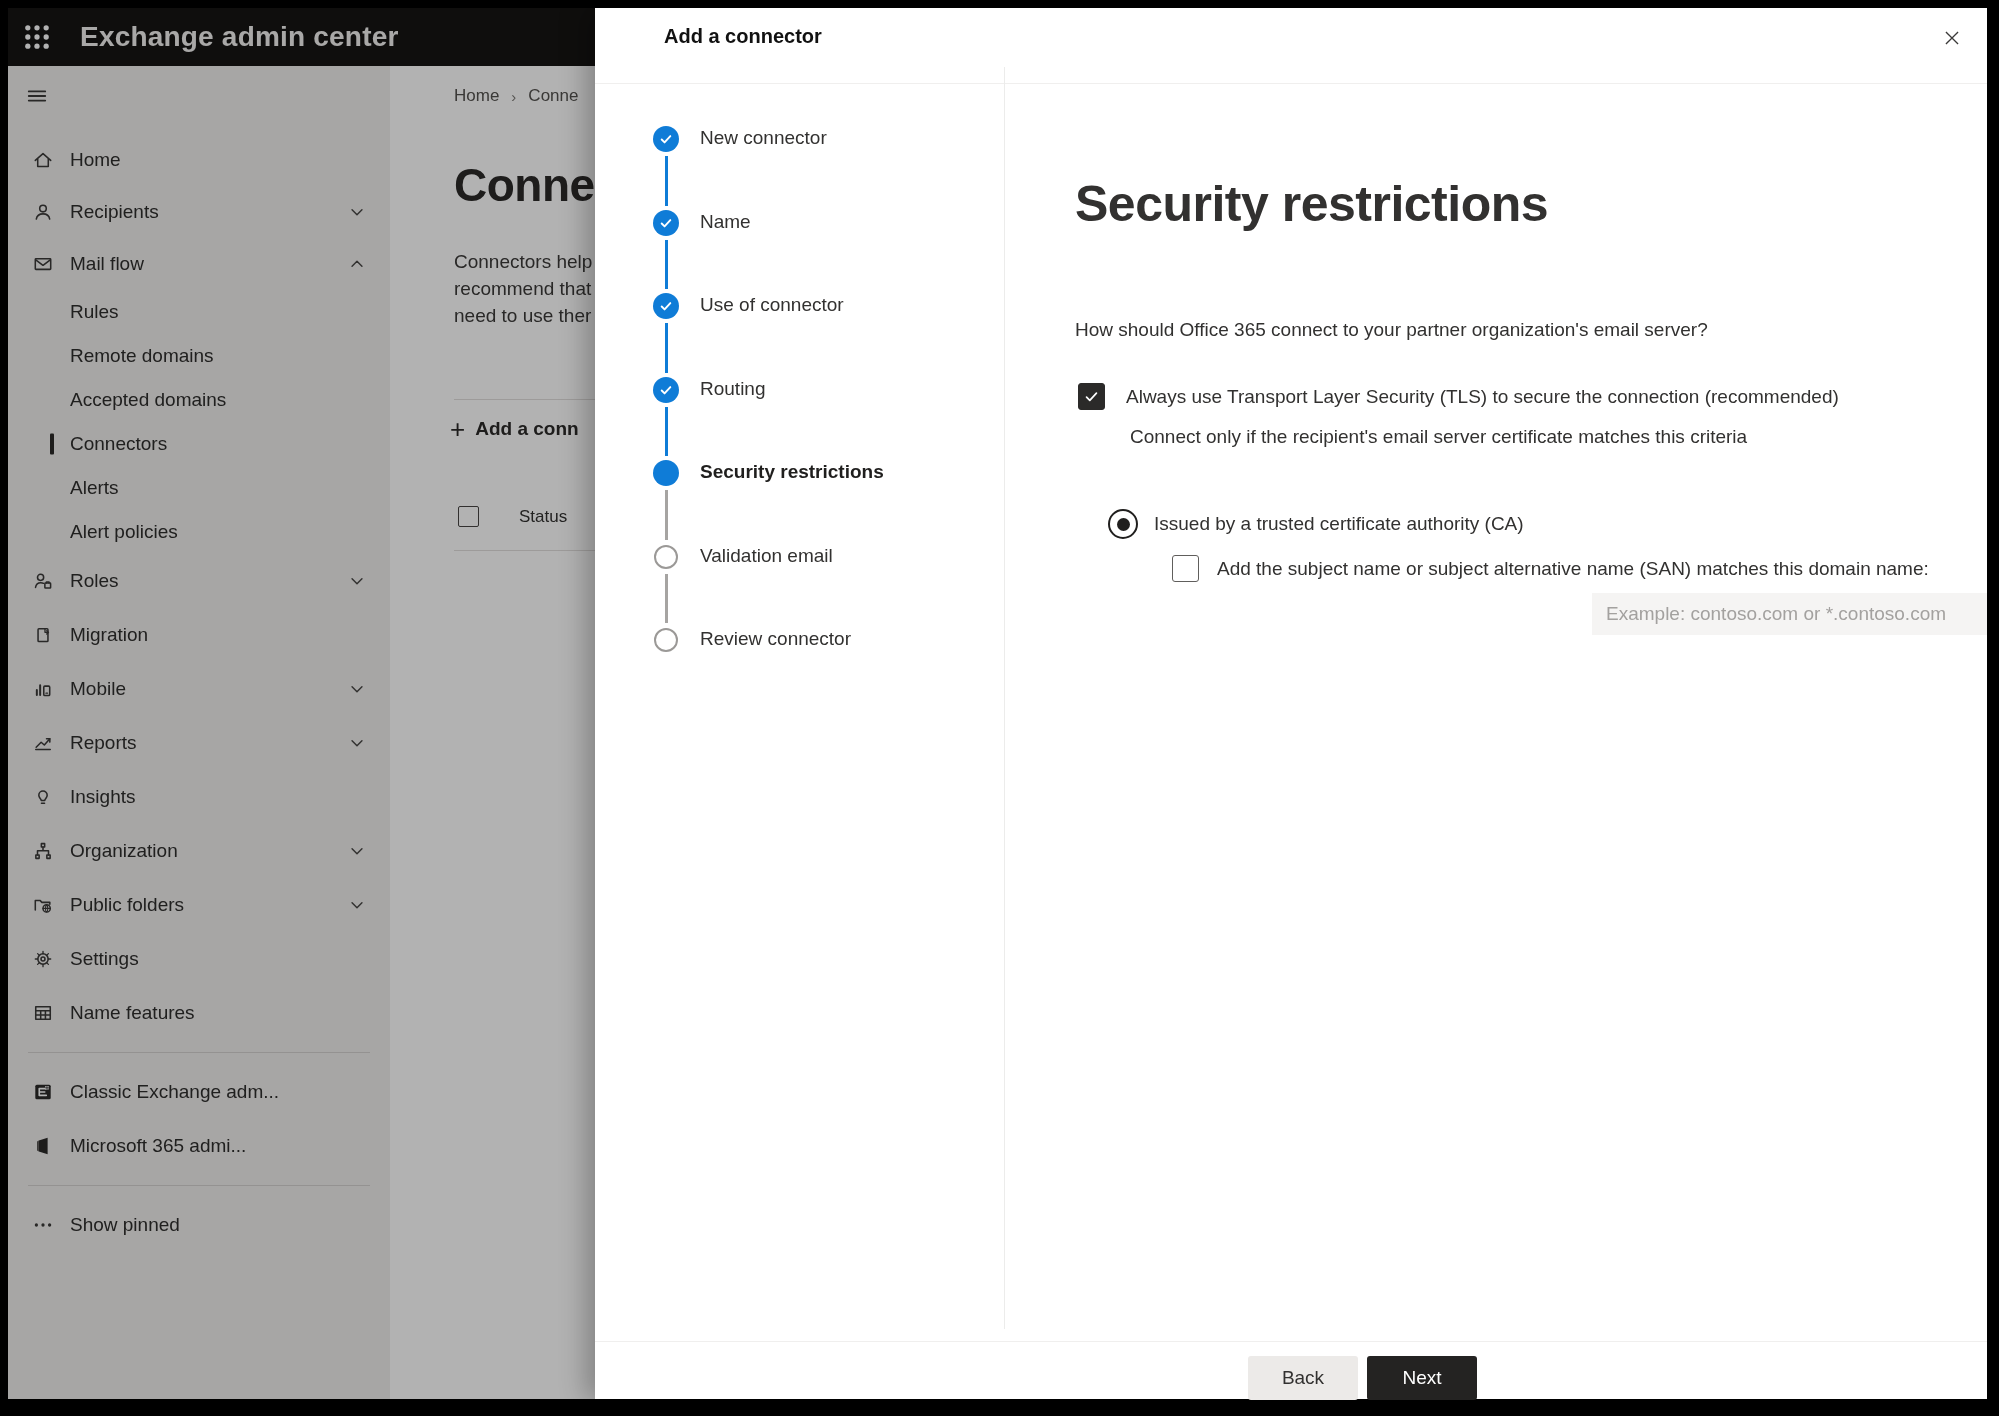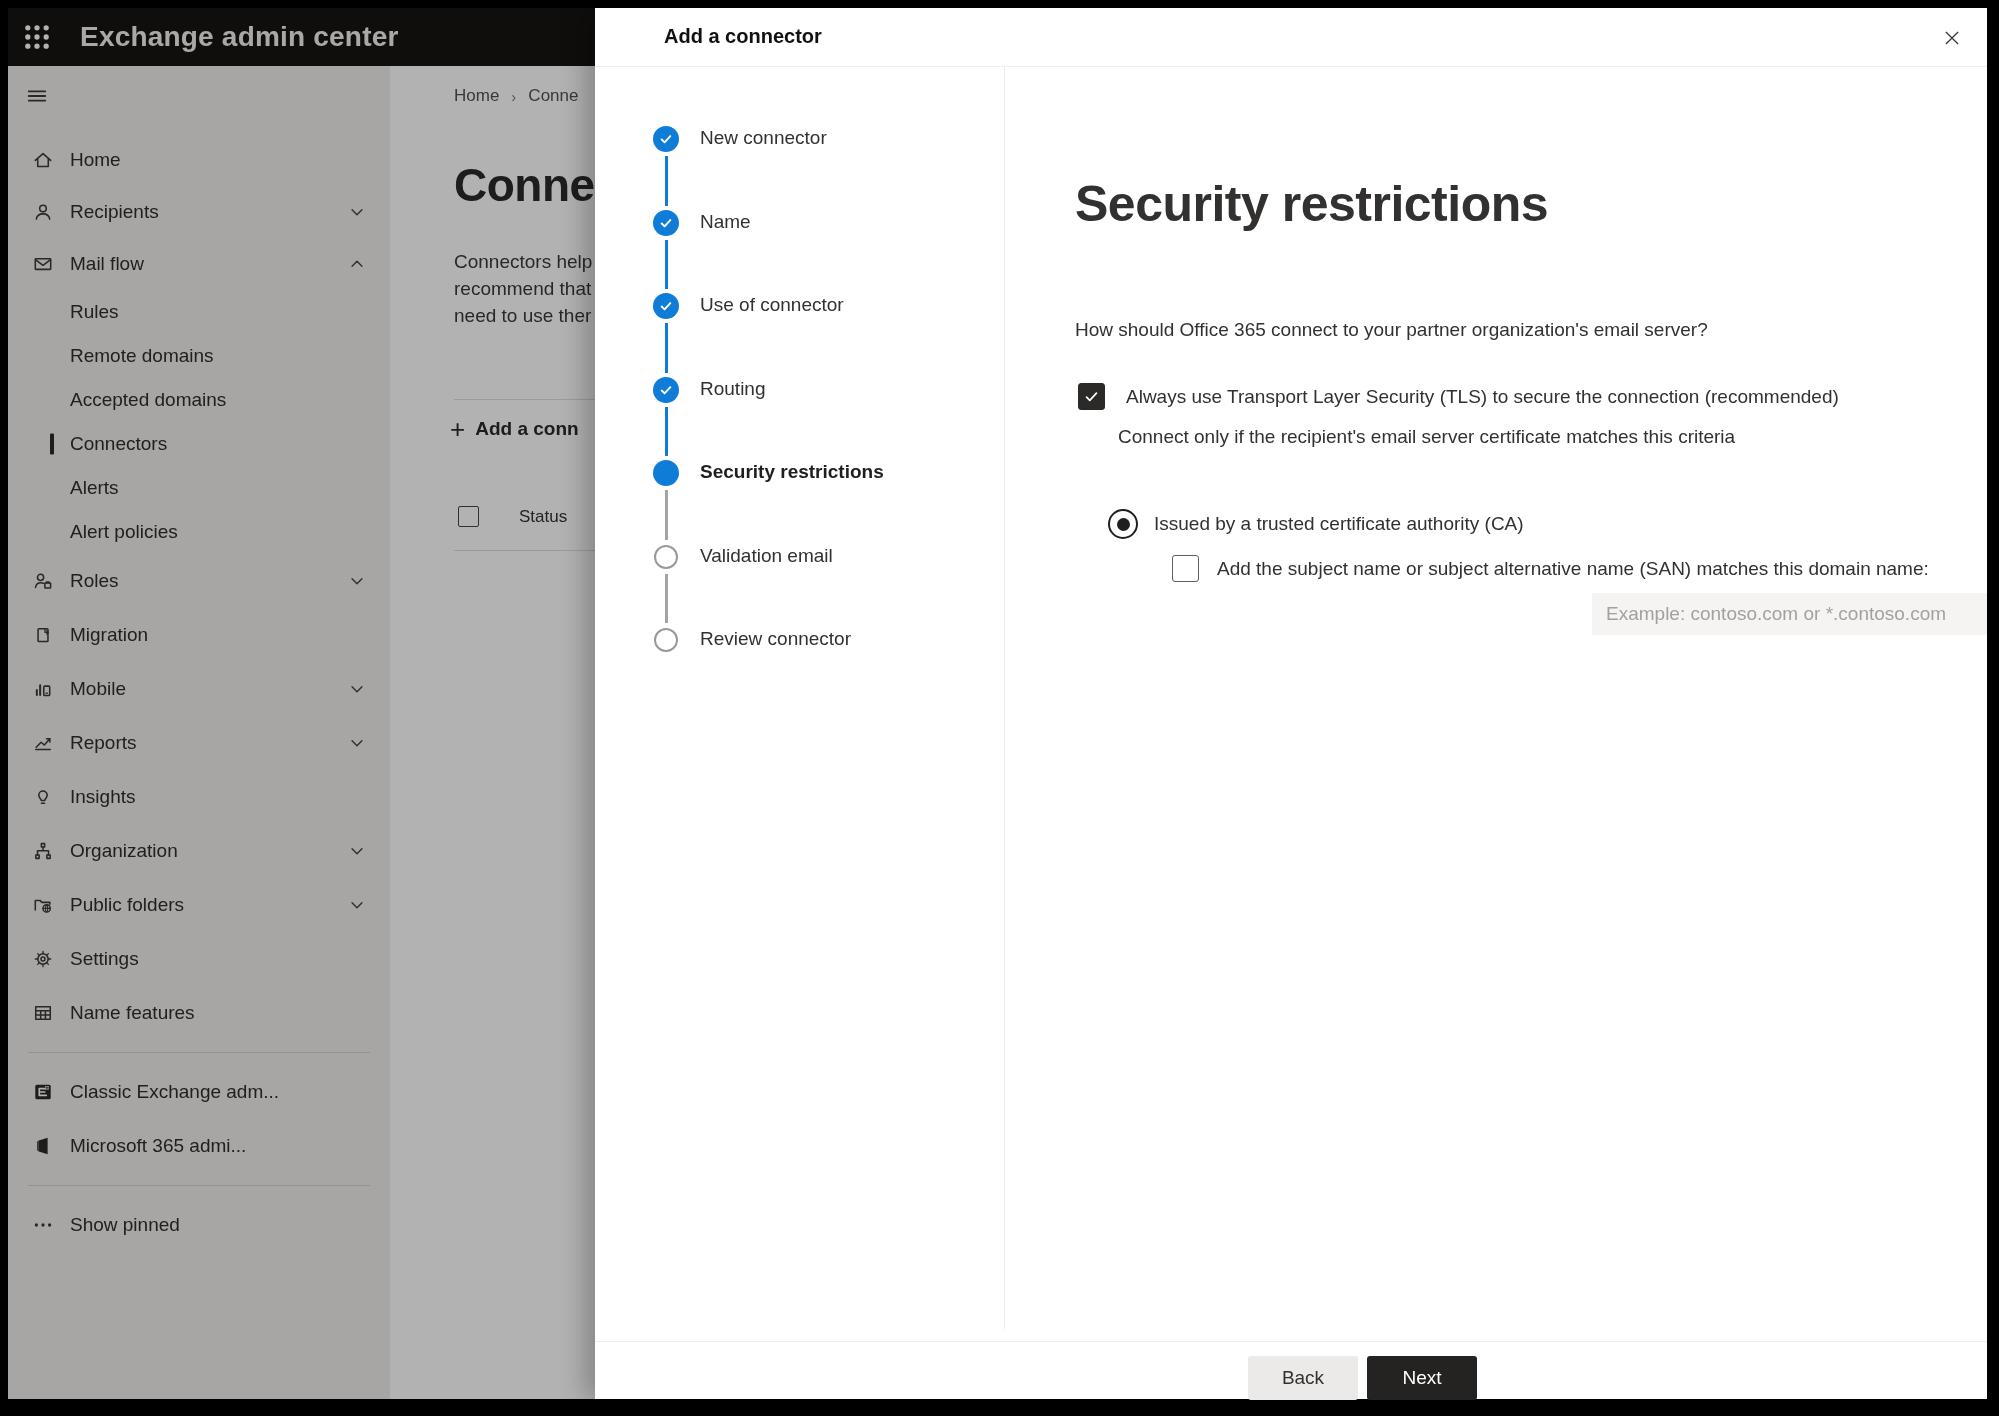--- a/index.html
+++ b/index.html
@@ -43,21 +43,21 @@
   .bg-thead { position:absolute; left:68px; top:440px; display:flex; align-items:center; }
   .bg-check { width:21px; height:21px; border:1.6px solid #484644; border-radius:2px; background:transparent; }
   .bg-thead-label { margin-left:40px; font-size:17px; color:#323130; }
   .bg-thead-line { position:absolute; left:64px; top:484px; width:150px; height:1px; background:#e1dfdd; }
 
   
   .dim { position:absolute; inset:0; background:rgba(0,0,0,.30); z-index:5; }
 
   
   .panel { position:absolute; left:595px; top:8px; width:1392px; height:1391px; background:#fff; z-index:10; box-shadow:-10px 0 24px rgba(0,0,0,.25); }
-  .panel-header { position:absolute; left:0; top:0; right:0; height:59px; border-bottom:1px solid #f0efee; }
+  .panel-header { position:absolute; left:0; top:0; right:0; height:76px; border-bottom:1px solid #f0efee; }
   .panel-title { position:absolute; left:69px; top:17px; font-size:20px; font-weight:700; color:#111; }
   .panel-close { position:absolute; right:23px; top:18px; width:24px; height:24px; color:#3b3a39; cursor:pointer; display:flex; align-items:center; justify-content:center; }
 
   
   .stepper { position:absolute; left:0; top:59px; width:410px; bottom:70px; border-right:1px solid #ececeb; }
   .step-circle { position:absolute; left:58px; width:26px; height:26px; border-radius:50%; display:flex; align-items:center; justify-content:center; }
   .step-circle.completed, .step-circle.current { background:var(--accent); }
   .step-circle.pending { width:24px; height:24px; left:59px; background:#fff; border:2.5px solid #9b9997; }
   .step-label { position:absolute; left:105px; font-size:19px; color:#323130; white-space:nowrap; transform:translateY(-1px); }
   .step-label.current { font-weight:700; color:#201f1e; }
@@ -67,21 +67,21 @@
   .content { position:absolute; left:410px; top:59px; right:0; bottom:70px; overflow:hidden; }
   .c-title { position:absolute; left:70px; top:108px; font-size:50px; font-weight:700; color:#323130; letter-spacing:-.5px; }
   .c-question { position:absolute; left:70px; top:252px; font-size:19px; color:#323130; }
   .row { position:absolute; display:flex; align-items:flex-start; }
   .cbx { width:27px; height:27px; border:1.5px solid #605e5c; border-radius:3px; background:#fff; flex:0 0 27px; display:flex; align-items:center; justify-content:center; }
   .cbx.checked { background:#2b2a29; border-color:#2b2a29; }
   .rad { width:30px; height:30px; border:2px solid #484644; border-radius:50%; background:#fff; flex:0 0 30px; display:flex; align-items:center; justify-content:center; }
   .rad .dot { width:13px; height:13px; border-radius:50%; background:#201f1e; display:none; }
   .rad.selected { border-color:#201f1e; }
   .rad.selected .dot { display:block; }
-  .row-label { font-size:19px; color:#323130; line-height:27px; }
+  .row-label { font-size:19px; color:#323130; line-height:27px;margin-left:12px; }
   .domain-input { position:absolute; left:587px; top:526px; width:710px; height:42px; background:#f5f4f3; border:none; outline:none; font-size:19px; color:#323130; padding:0 14px; font-family:inherit; }
   .domain-input::placeholder { color:#a3a19f; }
 
   
   .panel-footer { position:absolute; left:0; right:0; bottom:0; height:58px; border-top:1px solid #f0efee; background:#fff; }
   .btn { position:absolute; top:14px; width:110px; height:44px; border:none; border-radius:3px; font-size:19px; font-family:inherit; cursor:pointer; }
   .btn-back { left:653px; background:#eceae8; color:#323130; }
   .btn-next { left:772px; background:#242322; color:#fff; }
 
   svg { display:block; }

